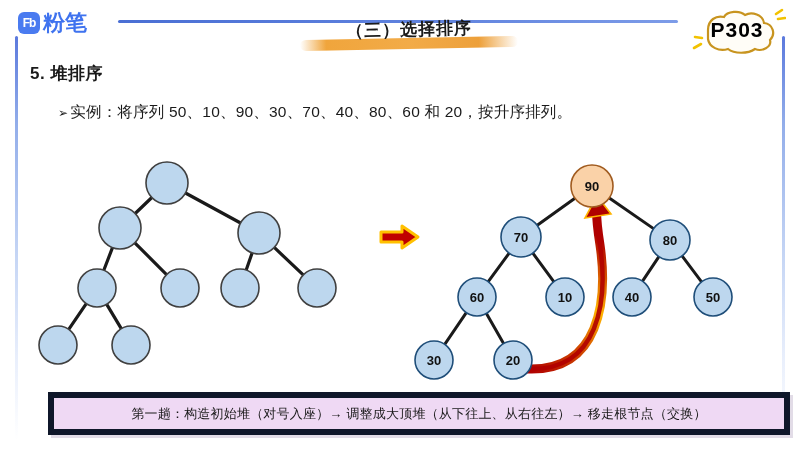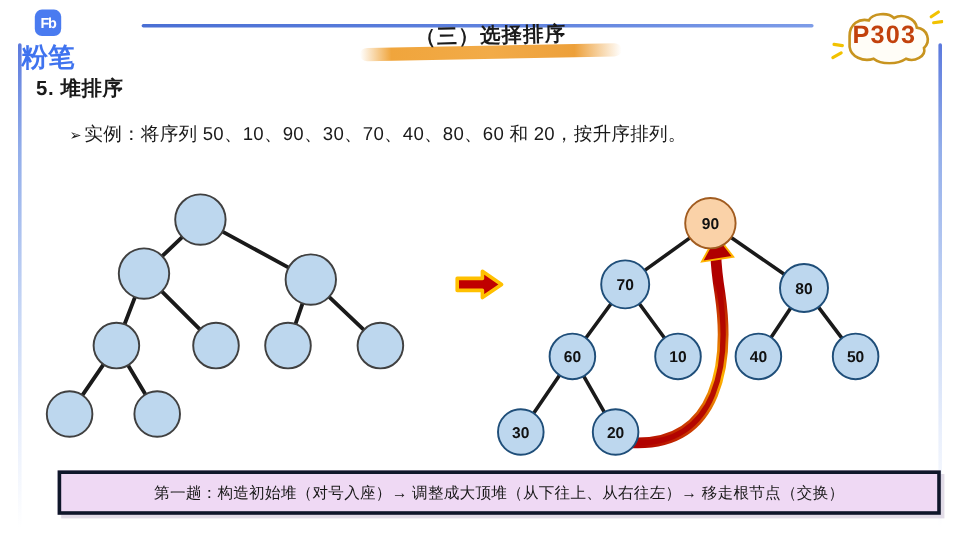--- a/index.html
+++ b/index.html
@@ -20,35 +20,35 @@
 
   
   .rail{
     position:absolute;top:36px;width:3px;height:404px;border-radius:2px;
     background:linear-gradient(180deg,#5b79dd 0%,#93aeea 22%,#c6d6f5 55%,#e9effc 80%,#ffffff 100%);
   }
   .rail.left{left:15px;}
   .rail.right{left:782px;}
 
   
-  .logo{position:absolute;left:18px;top:8px;display:flex;align-items:center;gap:3px;flex-direction:column;}
+  .logo{position:absolute;left:18px;top:8px;display:flex;align-items:center;gap:3px;}
   .logo-mark{
     width:22px;height:22px;border-radius:6px;
     background:#4a7bf0;color:#fff;font-weight:bold;font-size:12px;
     display:flex;align-items:center;justify-content:center;letter-spacing:-1px;
   }
   .logo-text{color:#3f73ef;font-weight:bold;font-size:22px;letter-spacing:0px;}
 
   
   .badge-wrap{position:absolute;left:688px;top:6px;width:98px;height:48px;}
   .badge-wrap svg{position:absolute;left:0;top:0;}
   .badge-text{
     position:absolute;left:0;top:0;width:98px;height:48px;
     display:flex;align-items:center;justify-content:center;
-    color:#c2410c;font-weight:bold;font-size:21px;letter-spacing:1px;
+    color:#000000;font-weight:bold;font-size:21px;letter-spacing:1px;
     font-family:"Liberation Sans","DejaVu Sans",sans-serif;
   }
 
   
   .title-wrap{position:absolute;left:300px;top:18px;width:220px;height:34px;}
   .title-brush{
     position:absolute;left:0;top:20px;width:218px;height:11px;
     background:linear-gradient(90deg,rgba(240,160,60,0) 0%,#f0a53c 12%,#f2ab48 50%,#eda03a 82%,rgba(240,160,60,0) 100%);
     border-radius:6px/5px;
     transform:rotate(-1.1deg);
@@ -79,21 +79,21 @@
     font-size:13px;font-weight:bold;fill:#111;
   }
 
   
   .mid-arrow{position:absolute;left:378px;top:222px;width:44px;height:30px;}
 
   
   .caption{
     position:absolute;left:48px;top:392px;width:730px;height:31px;
     background:#efd9f4;
-    border:3px solid #0f172a;
+    border:6px solid #0f172a;
     box-shadow:3px 3px 0 rgba(150,130,170,.28);
     display:flex;align-items:center;justify-content:center;
     font-size:13px;color:#181818;letter-spacing:.2px;white-space:nowrap;
   }
 </style>
 </head>
 <body>
 
 <div class="slide">
 

